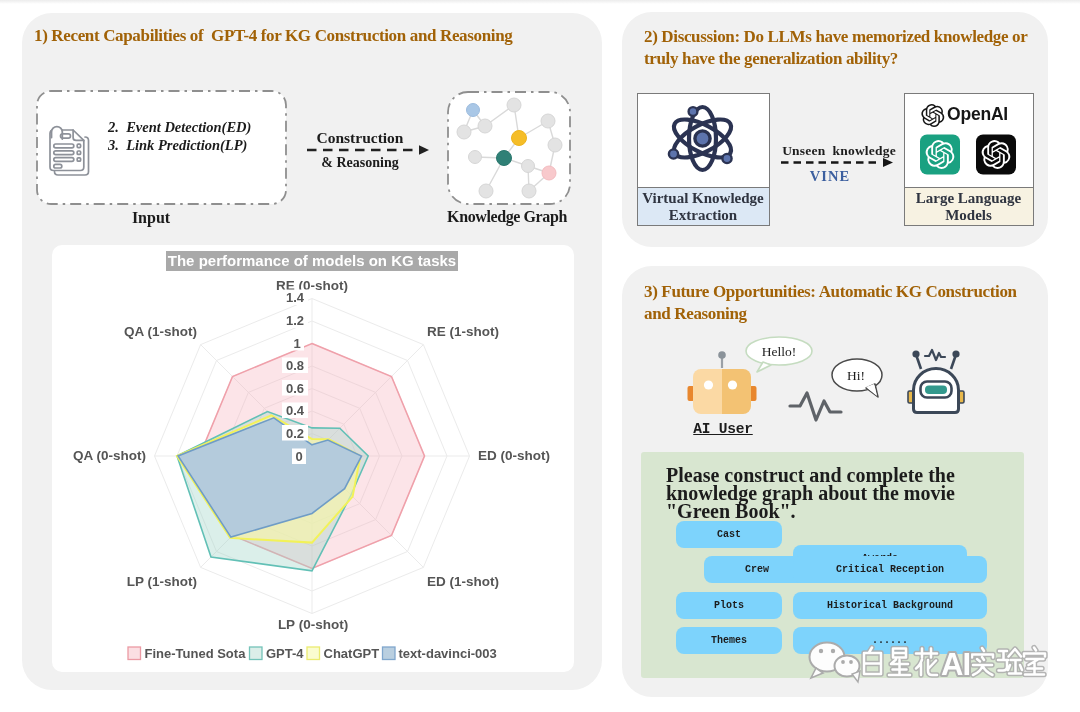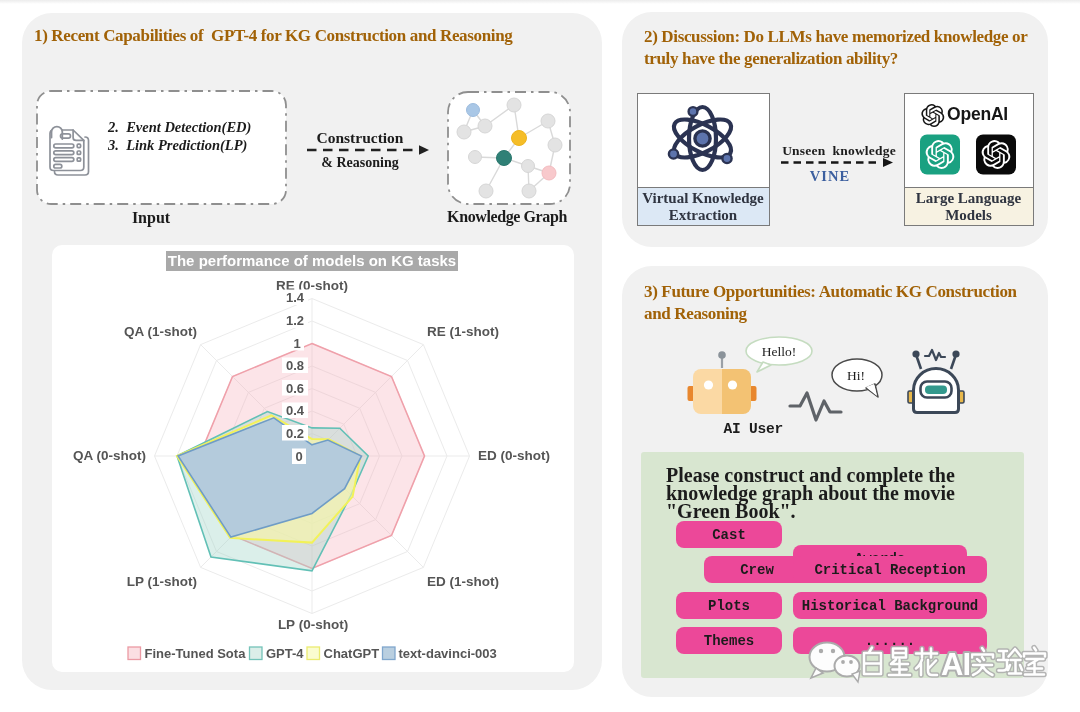--- a/index.html
+++ b/index.html
@@ -5,22 +5,22 @@
   html,body{margin:0;padding:0;}
   body{width:1080px;height:712px;position:relative;background:#ffffff;overflow:hidden;
        font-family:"Liberation Serif",serif;}
   .abs{position:absolute;}
   .panel{position:absolute;background:#f1f1f1;border-radius:30px;}
   .ptitle{position:absolute;font-family:"Liberation Serif",serif;font-weight:bold;
           font-size:17px;line-height:22px;color:#a16207;letter-spacing:-0.35px;}
   .serifb{font-family:"Liberation Serif",serif;font-weight:bold;color:#1c1c1c;}
   .mono{font-family:"Liberation Mono",monospace;font-weight:bold;color:#1c1c1c;}
   .sans{font-family:"Liberation Sans",sans-serif;}
-  .btn{position:absolute;background:#ec4899;border-radius:8px;
-       font-family:"Liberation Mono",monospace;font-weight:bold;font-size:14px;color:#1c1c1c;
+  .btn{position:absolute;background:#7dd3fc;border-radius:8px;
+       font-family:"Liberation Mono",monospace;font-weight:bold;font-size:10px;color:#1c1c1c;
        display:flex;align-items:center;justify-content:center;}
 </style>
 </head>
 <body>
 
 <div class="abs" style="left:0;top:0;width:1080px;height:4px;background:linear-gradient(#ececec,#ffffff);"></div>
 
 <div class="panel" style="left:22px;top:13px;width:580px;height:677px;"></div>
 <div class="panel" style="left:622px;top:12px;width:426px;height:235px;"></div>
 <div class="panel" style="left:622px;top:266px;width:426px;height:431px;"></div>
@@ -46,21 +46,21 @@
 <div class="abs" style="left:637px;top:187px;width:131px;height:37px;background:#dce8f5;border:1.5px solid #7a7a7a;border-top-width:1px;"></div>
 <div class="abs serifb" style="left:638px;top:190px;width:130px;text-align:center;font-size:15px;line-height:16.5px;color:#2f3440;">Virtual Knowledge Extraction</div>
 <div class="abs" style="left:904px;top:93px;width:128px;height:131px;background:#ffffff;border:1.5px solid #7a7a7a;"></div>
 <div class="abs" style="left:904px;top:187px;width:128px;height:37px;background:#f7f2e2;border:1.5px solid #7a7a7a;border-top-width:1px;"></div>
 <div class="abs serifb" style="left:905px;top:190px;width:127px;text-align:center;font-size:15px;line-height:16.5px;color:#2f3440;">Large Language Models</div>
 <div class="abs sans" style="left:947px;top:104px;font-weight:bold;font-size:17.5px;color:#161616;letter-spacing:-0.2px;">OpenAI</div>
 
 <div class="abs serifb" style="left:780px;top:143px;width:118px;text-align:center;font-size:13.5px;letter-spacing:0.2px;">Unseen&nbsp; knowledge</div>
 <div class="abs serifb" style="left:780px;top:168px;width:100px;text-align:center;font-size:14.5px;color:#3c5f9f;letter-spacing:1px;">VINE</div>
 
-<div class="abs mono" style="left:663px;top:421px;width:120px;text-align:right;font-size:14.5px;letter-spacing:-0.2px;">AI User</div>
+<div class="abs mono" style="left:663px;top:421px;width:120px;text-align:center;font-size:14.5px;letter-spacing:-0.2px;text-decoration:underline;">AI User</div>
 <div class="abs mono" style="left:862px;top:421px;width:140px;text-align:center;font-size:14.5px;letter-spacing:-0.2px;margin-top:48px;">AI Assistant</div>
 
 <div class="abs" style="left:641px;top:452px;width:383px;height:226px;background:#d8e6d0;border-radius:3px;"></div>
 <div class="abs serifb" style="left:666px;top:466px;width:330px;font-size:20px;line-height:18px;">Please construct and complete the knowledge graph about the movie "Green Book".</div>
 <div class="btn" style="left:676px;top:521px;width:106px;height:27px;">Cast</div>
 <div class="btn" style="left:793px;top:545px;width:174px;height:27px;">Awards</div>
 <div class="btn" style="left:704px;top:556px;width:106px;height:27px;">Crew</div>
 <div class="btn" style="left:793px;top:556px;width:194px;height:27px;">Critical Reception</div>
 <div class="btn" style="left:676px;top:592px;width:106px;height:27px;">Plots</div>
 <div class="btn" style="left:793px;top:592px;width:194px;height:27px;">Historical Background</div>

